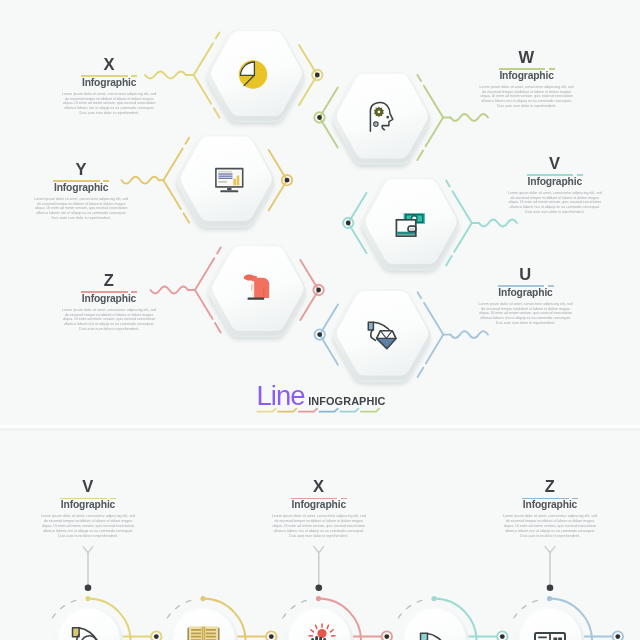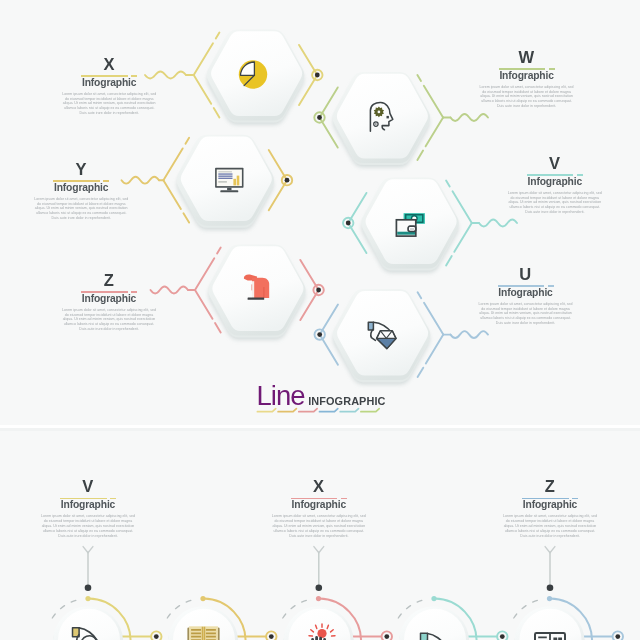--- a/index.html
+++ b/index.html
@@ -9,21 +9,21 @@
   svg.layer{position:absolute;left:0;top:0;width:640px;height:640px;overflow:visible;}
   .txtblk{position:absolute;text-align:center;}
   .letter{font-weight:700;color:#3c4245;line-height:1;letter-spacing:.4px;}
   .bar{position:relative;margin:3.2px auto 1.0px;}
   .bar i{position:absolute;top:0;height:100%;display:block;}
   .ttl{font-weight:700;color:#50565a;line-height:1.05;letter-spacing:-.15px;}
   .bodywrap{margin:3.0px auto 0;}
   .body{color:#a4a9ac;line-height:1.38;letter-spacing:.015px;}
   .divider{position:absolute;left:0;width:640px;}
   .logo{position:absolute;}
-  .logo .lw{font-weight:400;color:#701a75;letter-spacing:-1.0px;}
+  .logo .lw{font-weight:400;color:#8b5cf6;letter-spacing:-1.0px;}
   .logo .bw{font-weight:700;color:#3f4448;letter-spacing:.1px;}
 </style>
 </head>
 <body>
 
 <div id="stage">
 
   <svg class="layer" viewBox="0 0 640 640">
 
   <defs>

